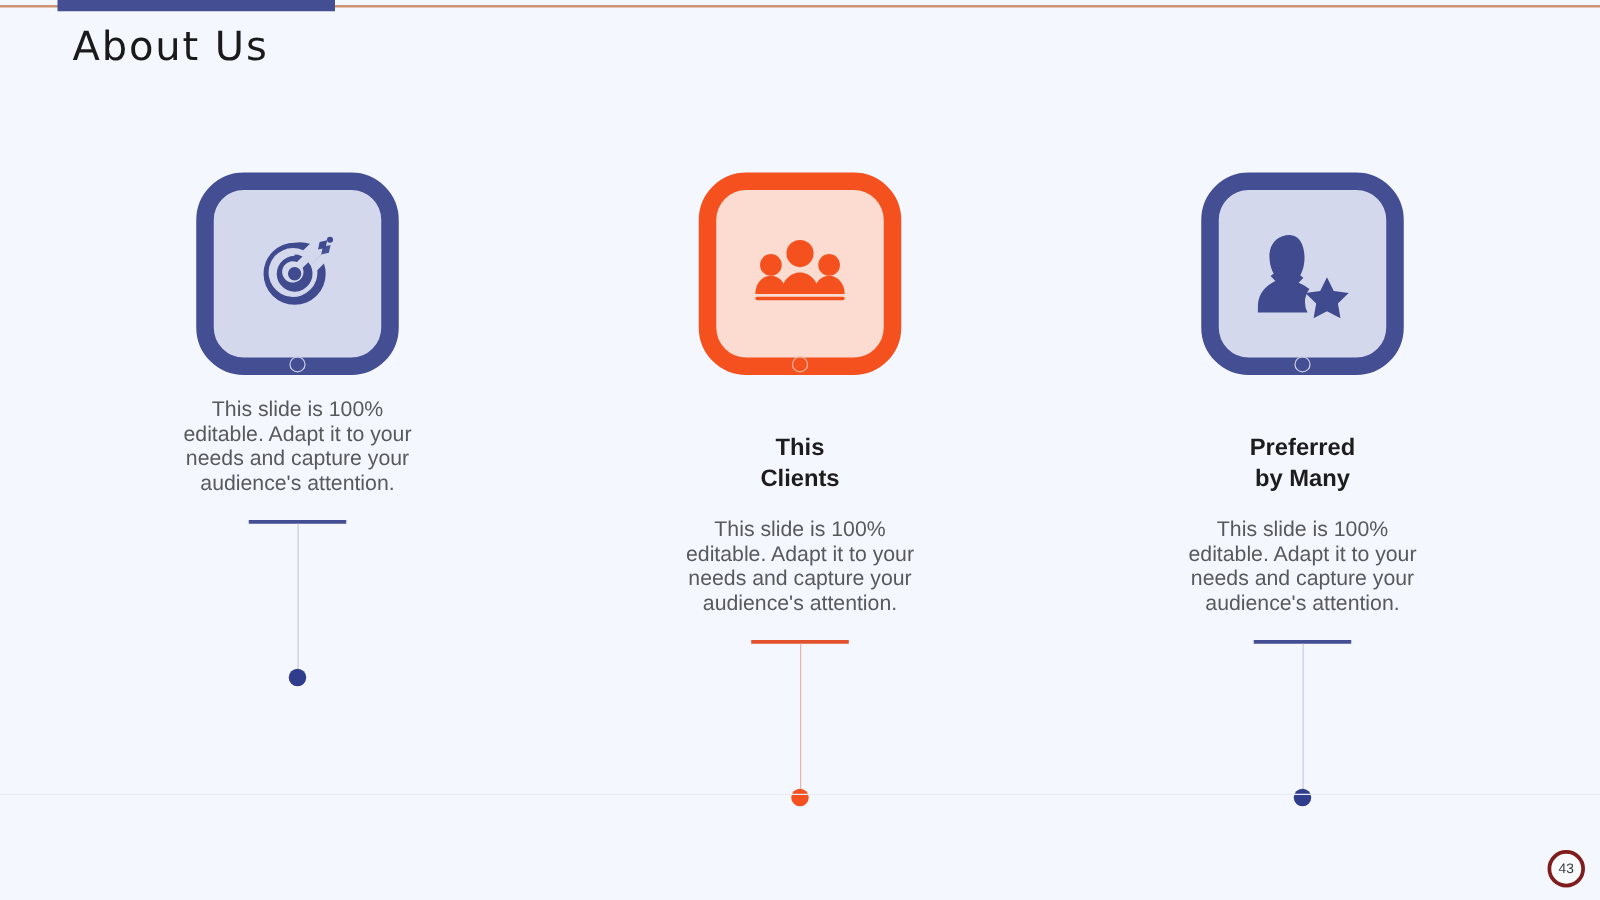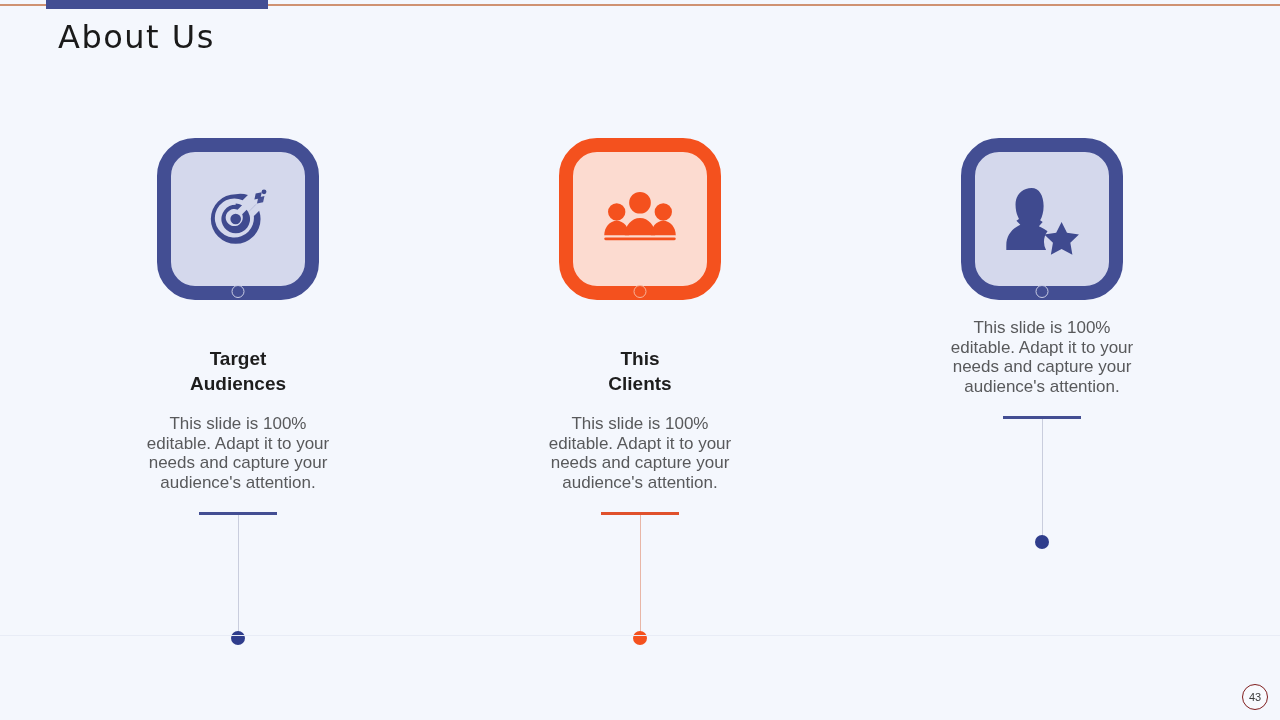--- a/index.html
+++ b/index.html
@@ -155,21 +155,21 @@
   }
 
   
   .page-badge {
     position: absolute;
     right: 12px;
     bottom: 10px;
     width: 24px;
     height: 24px;
     border-radius: 50%;
-    border: 1px solid #7f1d1d;
+    border: 3px solid #7f1d1d;
     display: flex;
     align-items: center;
     justify-content: center;
     font-size: 11px;
     color: #3b3b3b;
     background: #f8fafe;
   }
 </style>
 </head>
 <body>
@@ -188,22 +188,20 @@
           <path d="M30 10.5a21.5 21.5 0 1 0 21.5 21.5 21.6 21.6 0 0 0-1.2-7.1l-4.6 4.6A16.9 16.9 0 1 1 36 15.8l4.6-4.6A21.4 21.4 0 0 0 30 10.5z"></path>
           <path d="M30 19.6a12.4 12.4 0 1 0 9.5 4.4l-3.9 3.9a7.4 7.4 0 1 1-4-4l3.9-3.9a12.3 12.3 0 0 0-5.5-1.3z"></path>
           <circle cx="30" cy="32" r="4.6"></circle>
           <path d="M30.8 30.6l15.4-15.4 1.1-5.2 5.3-1.2-1.2 5.3-5.2 1.1-15.4 15.4z"></path>
           <path d="M33.7 33.2l14.6-14.6 5.4-1.1 1.2-5.4-5.4 1.2-1.1 5.4-14.7 14.5z" opacity="0.95"></path>
           <circle cx="54.5" cy="8.5" r="2.1"></circle>
         </g>
       </svg>
       <span class="notch"></span>
     </div>
-    <div class="heading">Target
-Audiences</div>
     <div class="body-text">This slide is 100% editable. Adapt it to your needs and capture your audience's attention.</div>
     <div class="divider"></div>
     <div class="stem"></div>
     <div class="dot"></div>
   </div>
 
   <div class="column">
     <div class="tile accent">
       <svg width="78" height="70" viewBox="0 0 72 60">
         <g fill="#f4511e">
@@ -229,20 +227,22 @@
   <div class="column">
     <div class="tile">
       <svg width="76" height="74" viewBox="0 0 66 64">
         <g fill="#3f4a8f">
           <path d="M24 5c-8.4 0-14 6.2-14 14.5 0 5.3 1.4 9.8 3 12.4l-2.2 1.6 3.4 3.6c-1.2.6-2.2 1.2-3.1 1.7C5.6 42.2 2 47.6 2 55v4h34.5a15.6 15.6 0 0 1-1.8-7.2 15.3 15.3 0 0 1 3.1-9.2c-1.9-1.6-4.4-3-7.5-4.4l3.3-3.5-2.2-1.6c1.6-2.6 3-7.1 3-12.4C34.4 11.2 30.3 5 24 5z"></path>
           <path d="M50 34.5l4.7 9.4 10.4 1.5-7.5 7.3 1.8 10.3-9.4-4.9-9.3 4.9 1.8-10.3-7.5-7.3 10.3-1.5z"></path>
         </g>
       </svg>
       <span class="notch"></span>
     </div>
+    <div class="heading">Preferred
+by Many</div>
     <div class="body-text">This slide is 100% editable. Adapt it to your needs and capture your audience's attention.</div>
     <div class="divider"></div>
     <div class="stem"></div>
     <div class="dot"></div>
   </div>
 
 </div>
 
 <div class="baseline"></div>
 

